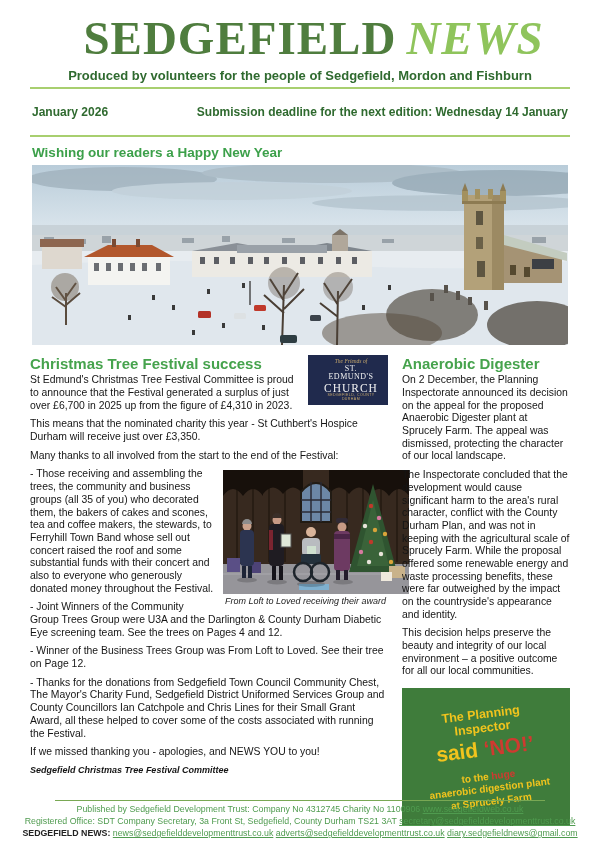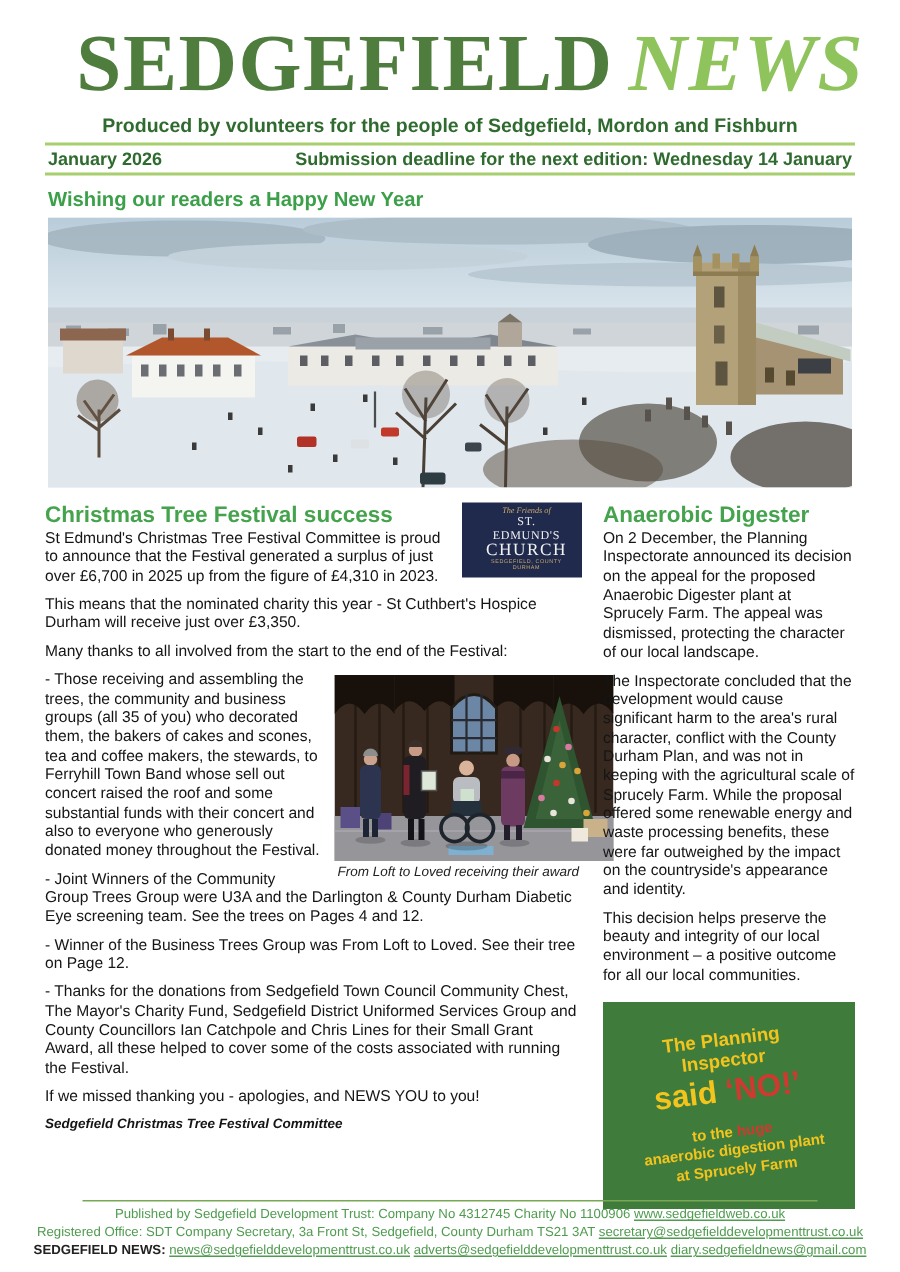--- a/index.html
+++ b/index.html
@@ -5,31 +5,31 @@
   html,body{margin:0;padding:0;}
   body{
     width:600px;height:848px;background:#ffffff;overflow:hidden;
     font-family:"Liberation Sans", sans-serif;color:#151515;
     position:relative;
   }
   
   .masthead{text-align:center;padding-top:14px;}
   .masthead h1{
     margin:0;font-family:"Liberation Serif", serif;font-weight:bold;
-    font-size:54px;letter-spacing:1px;line-height:1.05;padding-left:27px;
+    font-size:47px;letter-spacing:1px;line-height:1.05;padding-left:27px;
   }
   .title-main{color:#4f7d3e;}
   .title-accent{color:#8fc45c;font-style:italic;margin-left:10px;}
   .tagline{
     color:#2f6a2f;font-weight:bold;font-size:13px;margin:5px 0 4px 0;
   }
   .rule{border:none;border-top:2px solid #a8cf6f;margin:0 30px;}
   .date-bar{
     display:flex;justify-content:space-between;align-items:center;
-    padding:2px 32px;color:#2f6a2f;font-weight:bold;font-size:12px;
+    padding:16px 32px;color:#2f6a2f;font-weight:bold;font-size:12px;
   }
   .greeting{
     color:#3ca04a;font-weight:bold;font-size:13.5px;margin:8px 0 5px 32px;
   }
   
   .top-photo{
     margin:0 32px 8px 32px;height:180px;overflow:hidden;background:#dfe7ec;
   }
   .top-photo svg{display:block;}
   

